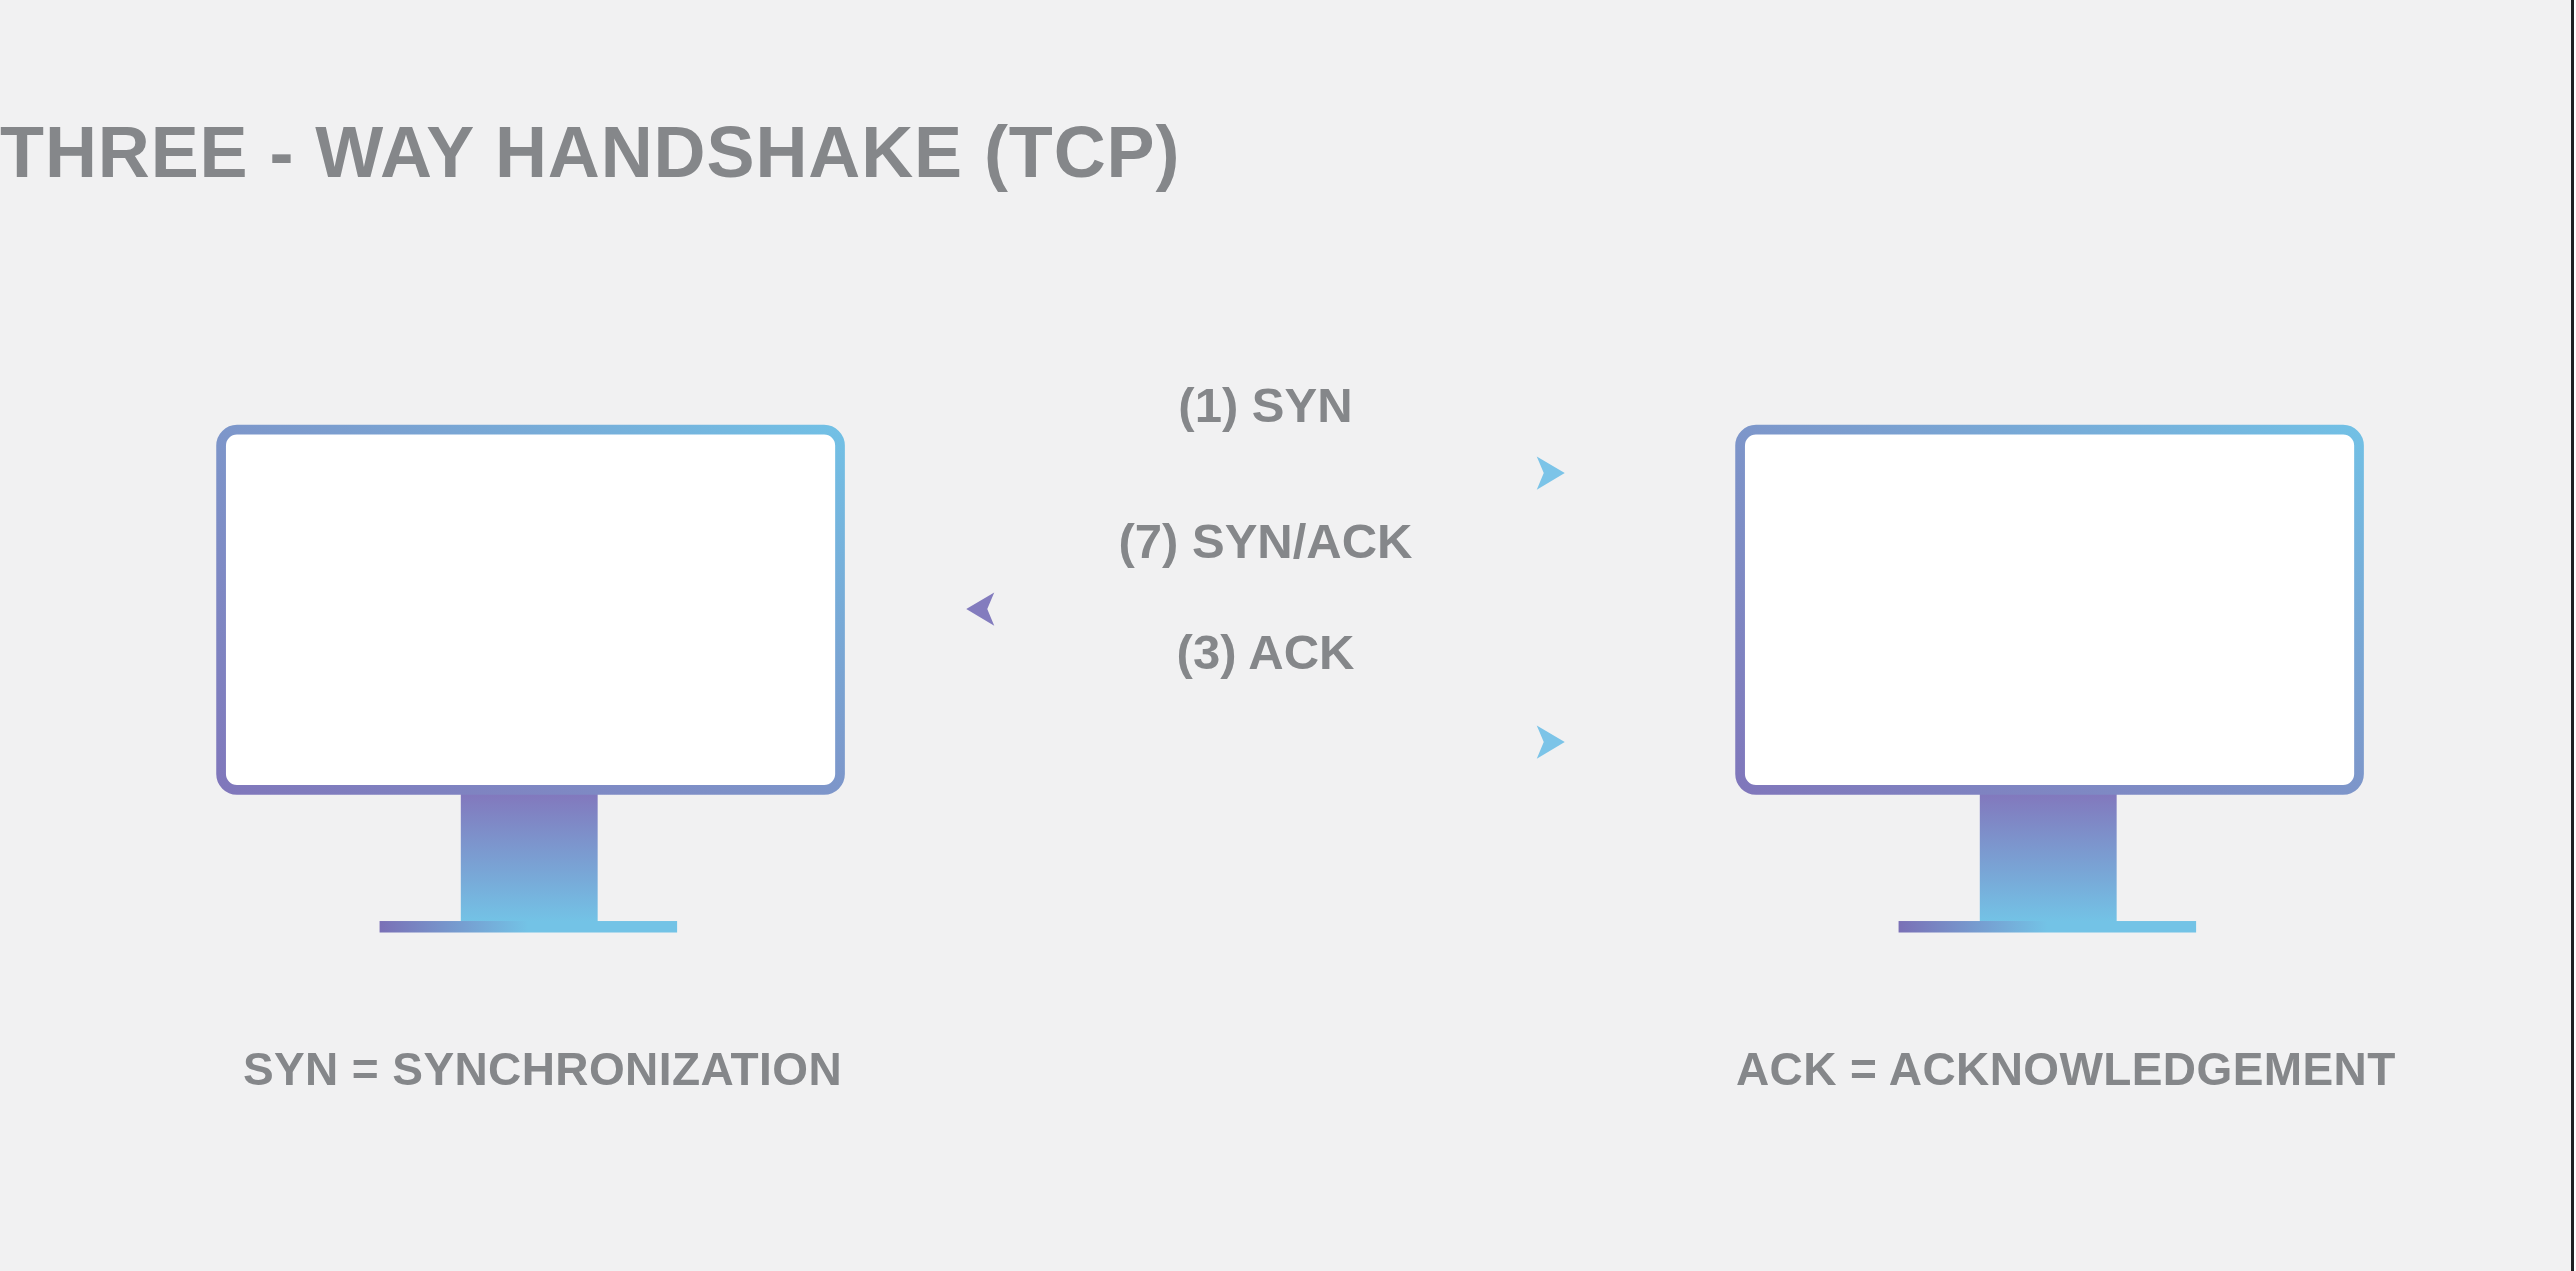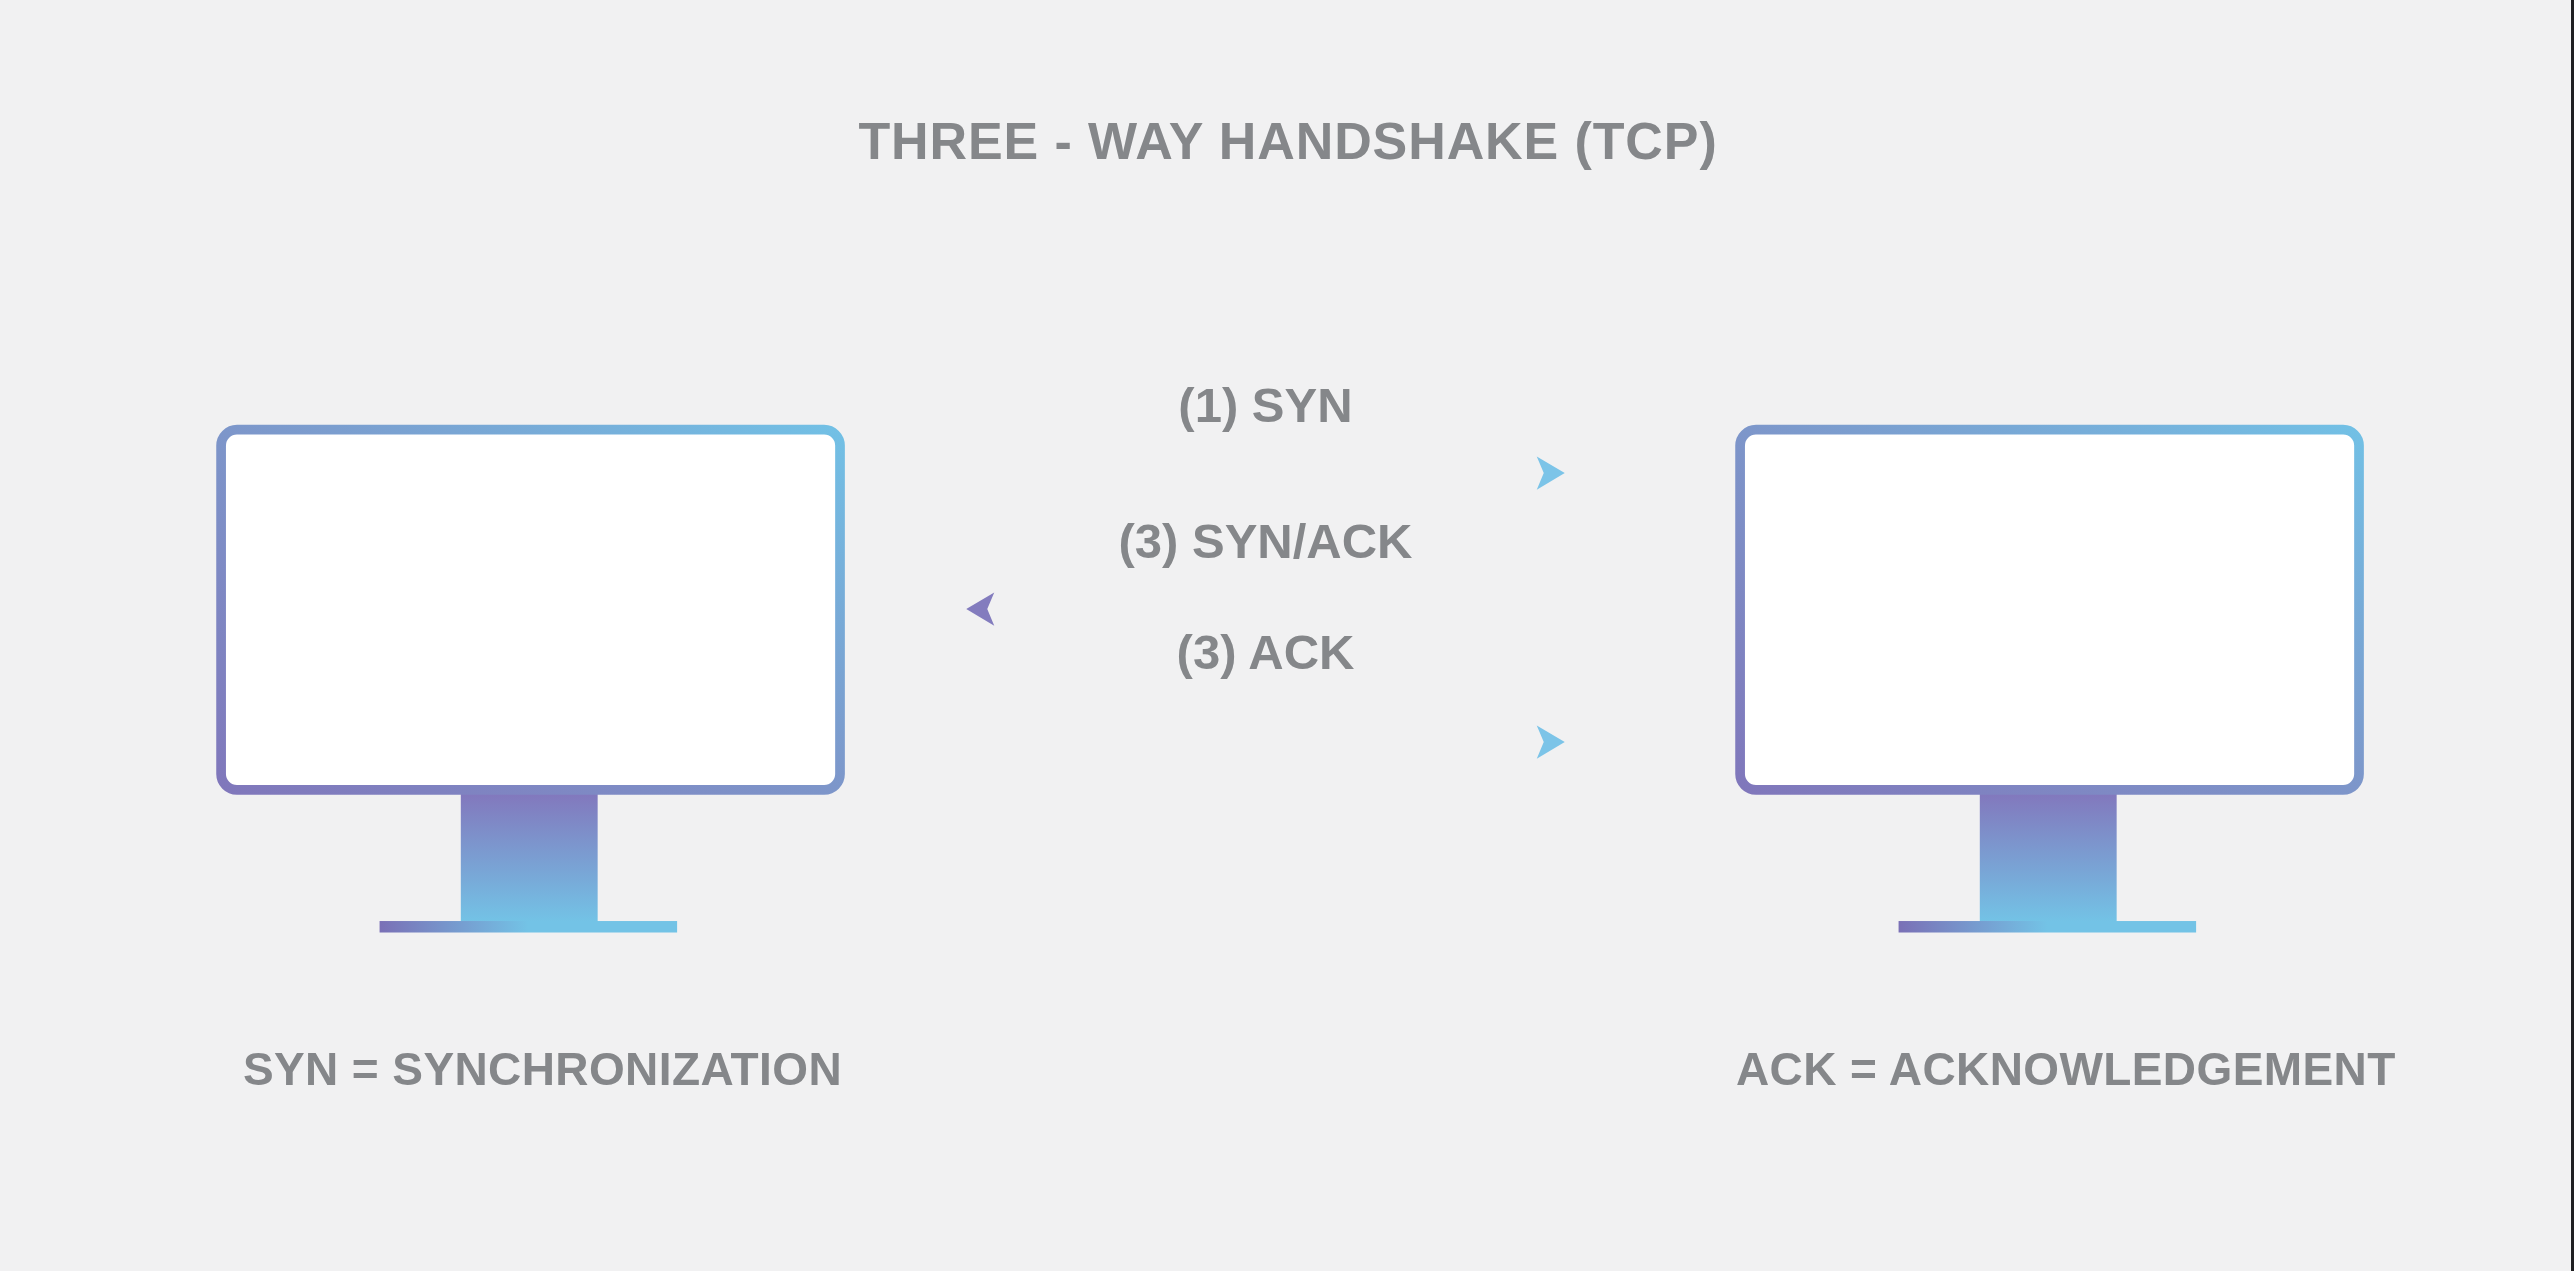--- a/index.html
+++ b/index.html
@@ -11,22 +11,21 @@
     position: relative;
     width: 2576px;
     height: 1271px;
     background: var(--background, #f1f1f2);
     overflow: hidden;
   }
   .title {
     position: absolute;
     left: 0; right: 0;
     top: 111px;
-    text-align: center;
-    font-size: 52px;
+    font-size: 72px;
     font-weight: 700;
     letter-spacing: 0.9px;
     color: var(--text, #85878a);
   }
   .monitor {
     position: absolute;
     top: 415px;
     width: 671px;
     height: 530px;
   }
@@ -131,21 +130,21 @@
   </svg>
 
   <div class="messages">
 
     <div class="msg-label l1">(1) SYN</div>
     <svg class="arrow-svg a1" viewBox="0 0 692 48">
       <line x1="8" y1="24" x2="660" y2="24" stroke="url(#gradLine)" stroke-width="10" stroke-linecap="round"></line>
       <polygon points="688,24 656,5 664,24 656,43" fill="#7cc4e8"></polygon>
     </svg>
 
-    <div class="msg-label l2">(3) SYN/ACK</div>
+    <div class="msg-label l2">(7) SYN/ACK</div>
     <svg class="arrow-svg a2" viewBox="0 0 692 48">
       <line x1="32" y1="24" x2="684" y2="24" stroke="url(#gradLine)" stroke-width="10" stroke-linecap="round"></line>
       <polygon points="4,24 36,5 28,24 36,43" fill="#837cbe"></polygon>
     </svg>
 
     <div class="msg-label l3">(3) ACK</div>
     <svg class="arrow-svg a3" viewBox="0 0 692 48">
       <line x1="8" y1="24" x2="660" y2="24" stroke="url(#gradLine)" stroke-width="10" stroke-linecap="round"></line>
       <polygon points="688,24 656,5 664,24 656,43" fill="#7cc4e8"></polygon>
     </svg>

